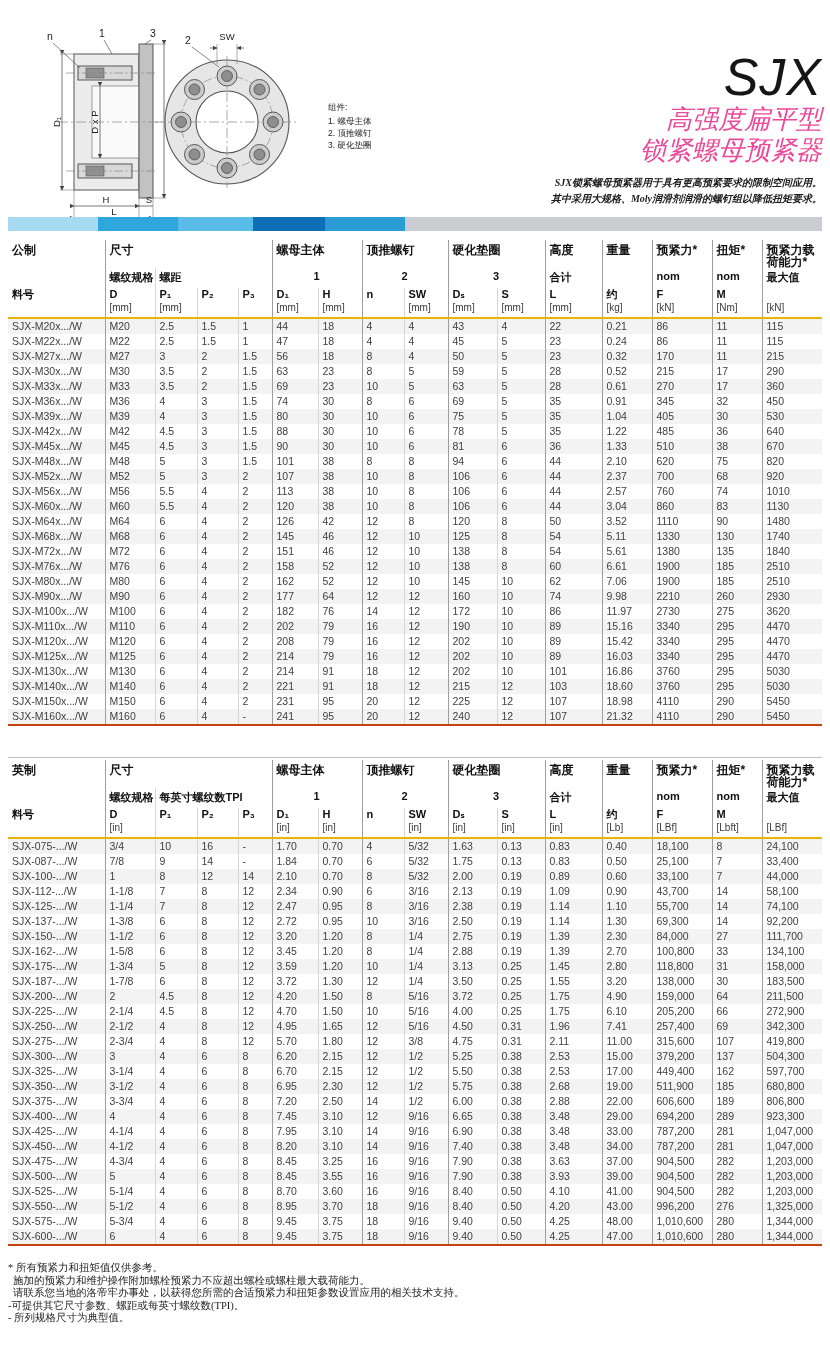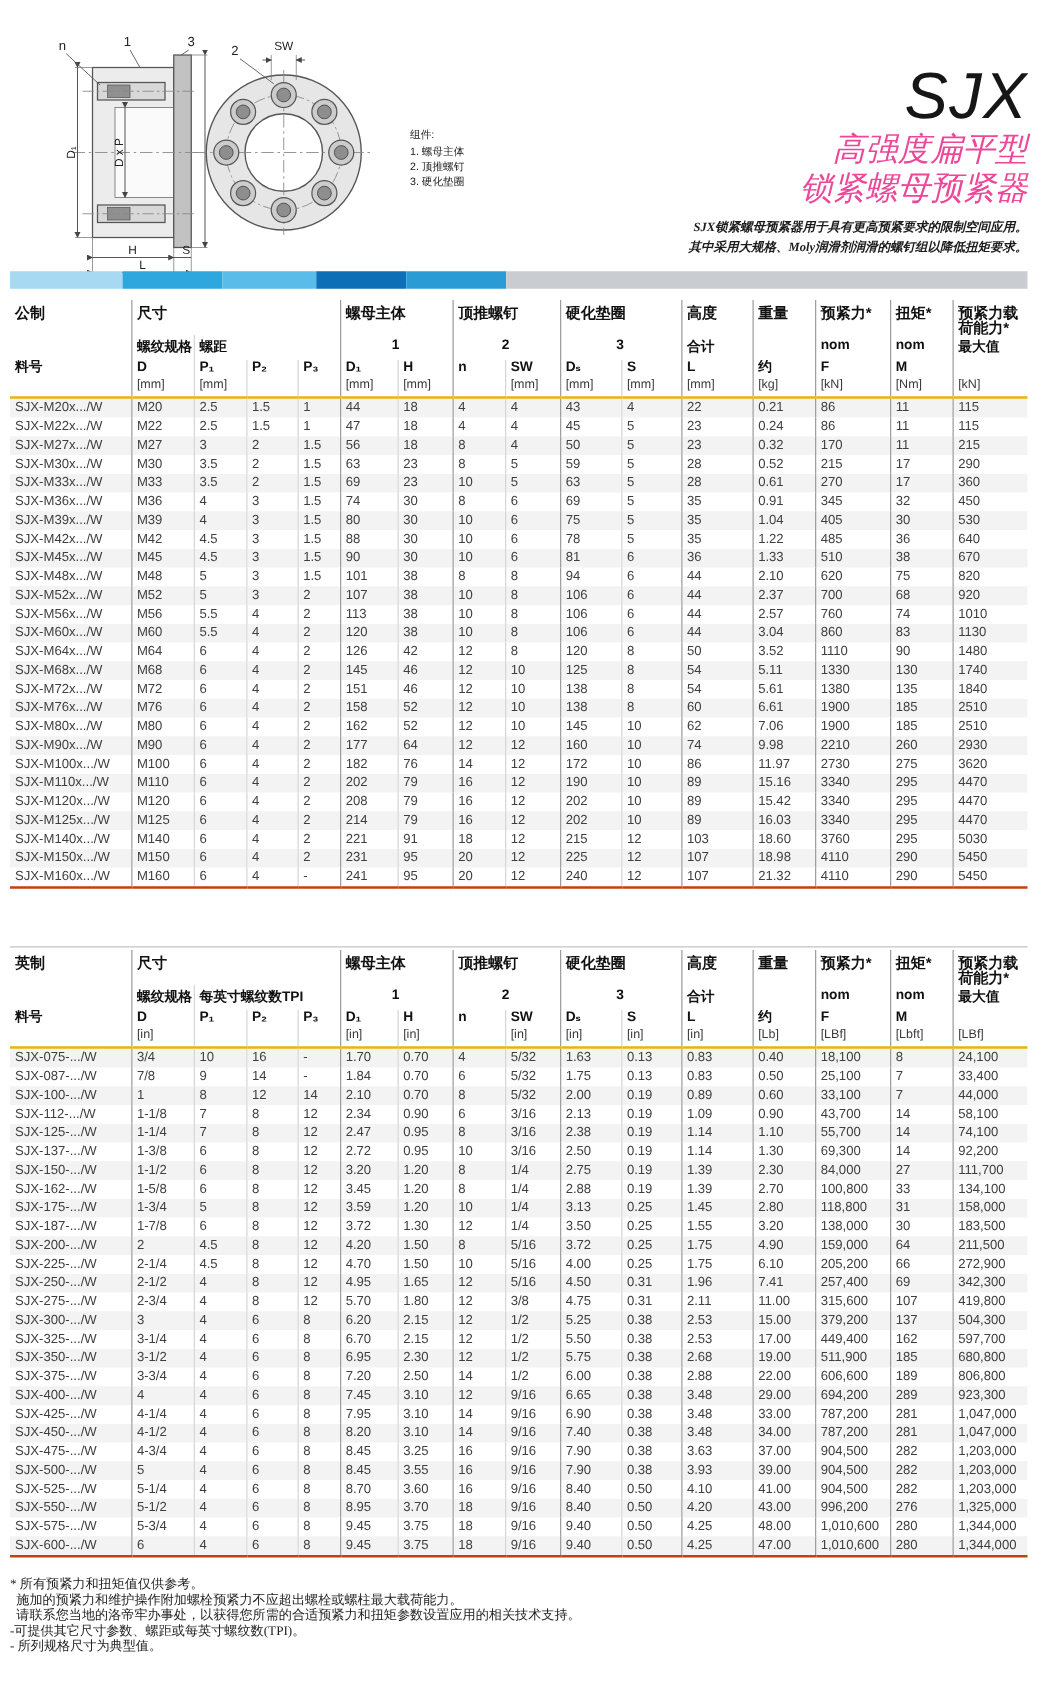--- a/index.html
+++ b/index.html
@@ -706,20 +706,38 @@
         <td class="bl">12</td>
         <td class="bg">202</td>
         <td class="bl">10</td>
         <td class="bg">89</td>
         <td class="bg">16.03</td>
         <td class="bg">3340</td>
         <td class="bg">295</td>
         <td class="bg">4470</td>
       </tr>
       <tr>
+        <td>SJX-M130x.../W</td>
+        <td class="bg">M130</td>
+        <td class="bl">6</td>
+        <td class="bl">4</td>
+        <td class="bl">2</td>
+        <td class="bg">214</td>
+        <td class="bl">91</td>
+        <td class="bg">18</td>
+        <td class="bl">12</td>
+        <td class="bg">202</td>
+        <td class="bl">10</td>
+        <td class="bg">101</td>
+        <td class="bg">16.86</td>
+        <td class="bg">3760</td>
+        <td class="bg">295</td>
+        <td class="bg">5030</td>
+      </tr>
+      <tr>
         <td>SJX-M140x.../W</td>
         <td class="bg">M140</td>
         <td class="bl">6</td>
         <td class="bl">4</td>
         <td class="bl">2</td>
         <td class="bg">221</td>
         <td class="bl">91</td>
         <td class="bg">18</td>
         <td class="bl">12</td>
         <td class="bg">215</td>

